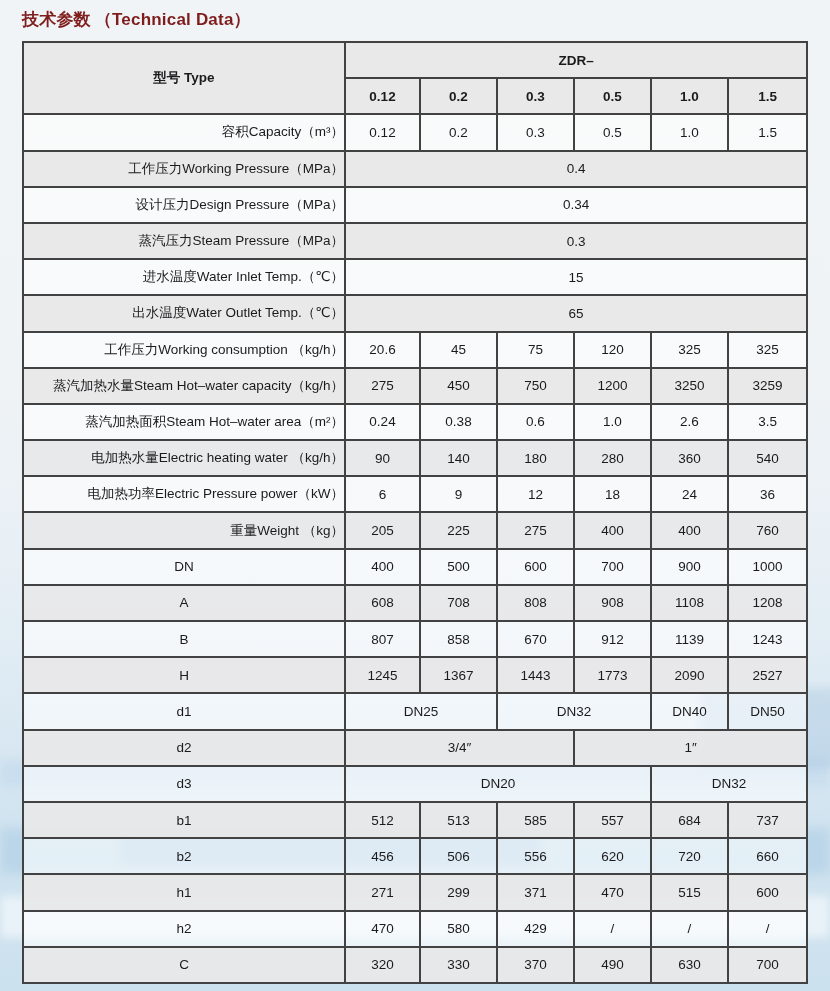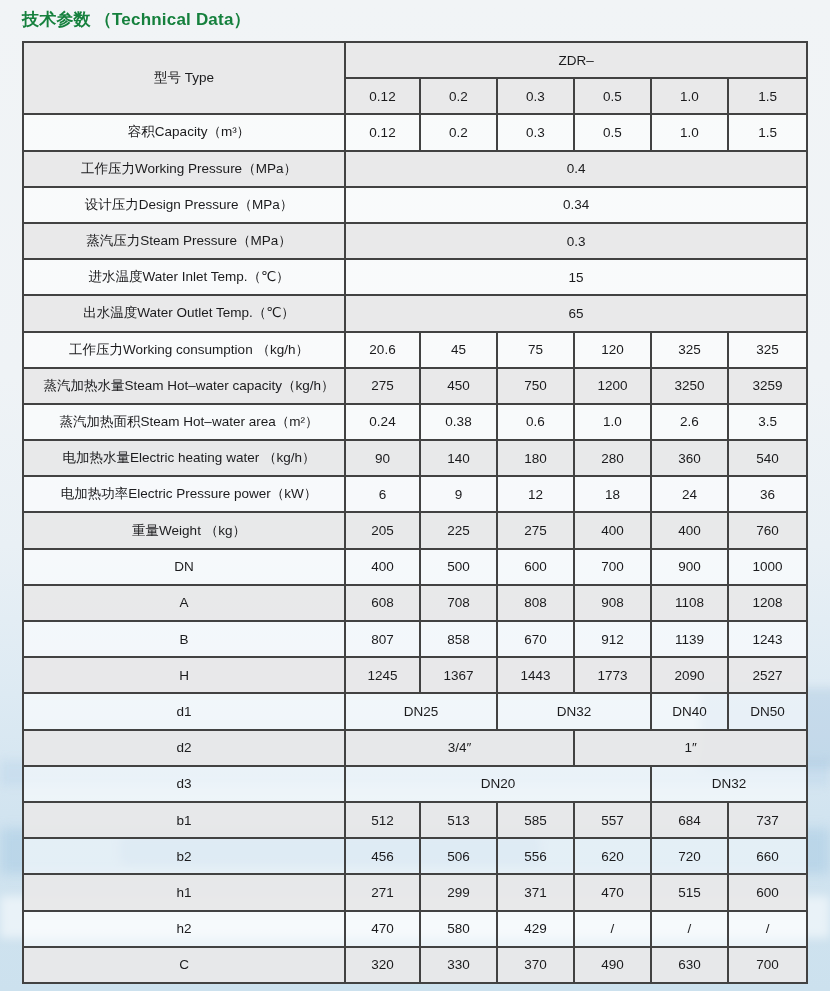--- a/index.html
+++ b/index.html
@@ -22,38 +22,38 @@
     background: rgba(255,255,255,0.55); filter: blur(5px); }
   .bg-band3 { position: absolute; left: 0; right: 0; top: 760px; height: 26px;
     background: rgba(160,198,228,0.22); filter: blur(5px); }
   .bg-blob1 { position: absolute; right: -10px; top: 688px; width: 140px; height: 80px;
     background: rgba(90,140,190,0.16); filter: blur(4px); border-radius: 6px; }
   .bg-blob2 { position: absolute; left: 120px; top: 835px; width: 420px; height: 30px;
     background: rgba(110,160,205,0.18); filter: blur(4px); border-radius: 8px; }
 
   .title {
     position: absolute; left: 22px; top: 8px; z-index: 2;
-    font-size: 17px; font-weight: bold; color: #15803d;
+    font-size: 17px; font-weight: bold; color: #7f1d1d;
     letter-spacing: 0.2px; white-space: nowrap;
   }
   .title .t-en { margin-left: 4px; }
 
   table.tech {
     position: absolute; left: 22px; top: 41px; z-index: 1;
     width: 784px; border-collapse: collapse; table-layout: fixed;
   }
   .tech tr { height: 36.2px; }
   .tech th, .tech td {
     border: 2px solid #424242;
     font-size: 13.5px; font-weight: 400; color: #1b1b1d;
     text-align: center; vertical-align: middle; padding: 0;
     overflow: hidden; white-space: nowrap;
   }
-  .tech thead th { background: rgba(232,232,233,0.95); }
-  .tech .lbl-left { text-align: center; padding-left: 10px; }
+  .tech thead th { background: rgba(232,232,233,0.95); font-weight: bold; }
+  .tech .lbl-left { text-align: right; padding-left: 10px; }
   .tech tr.r-light th, .tech tr.r-light td { background: rgba(255,255,255,0.60); }
   .tech tr.r-dark  th, .tech tr.r-dark  td { background: rgba(232,232,233,0.95); }
 </style>
 </head>
 <body>
 
 <div class="bg-art">
   <div class="bg-band3"></div>
   <div class="bg-blob1"></div>
   <div class="bg-band1"></div>

